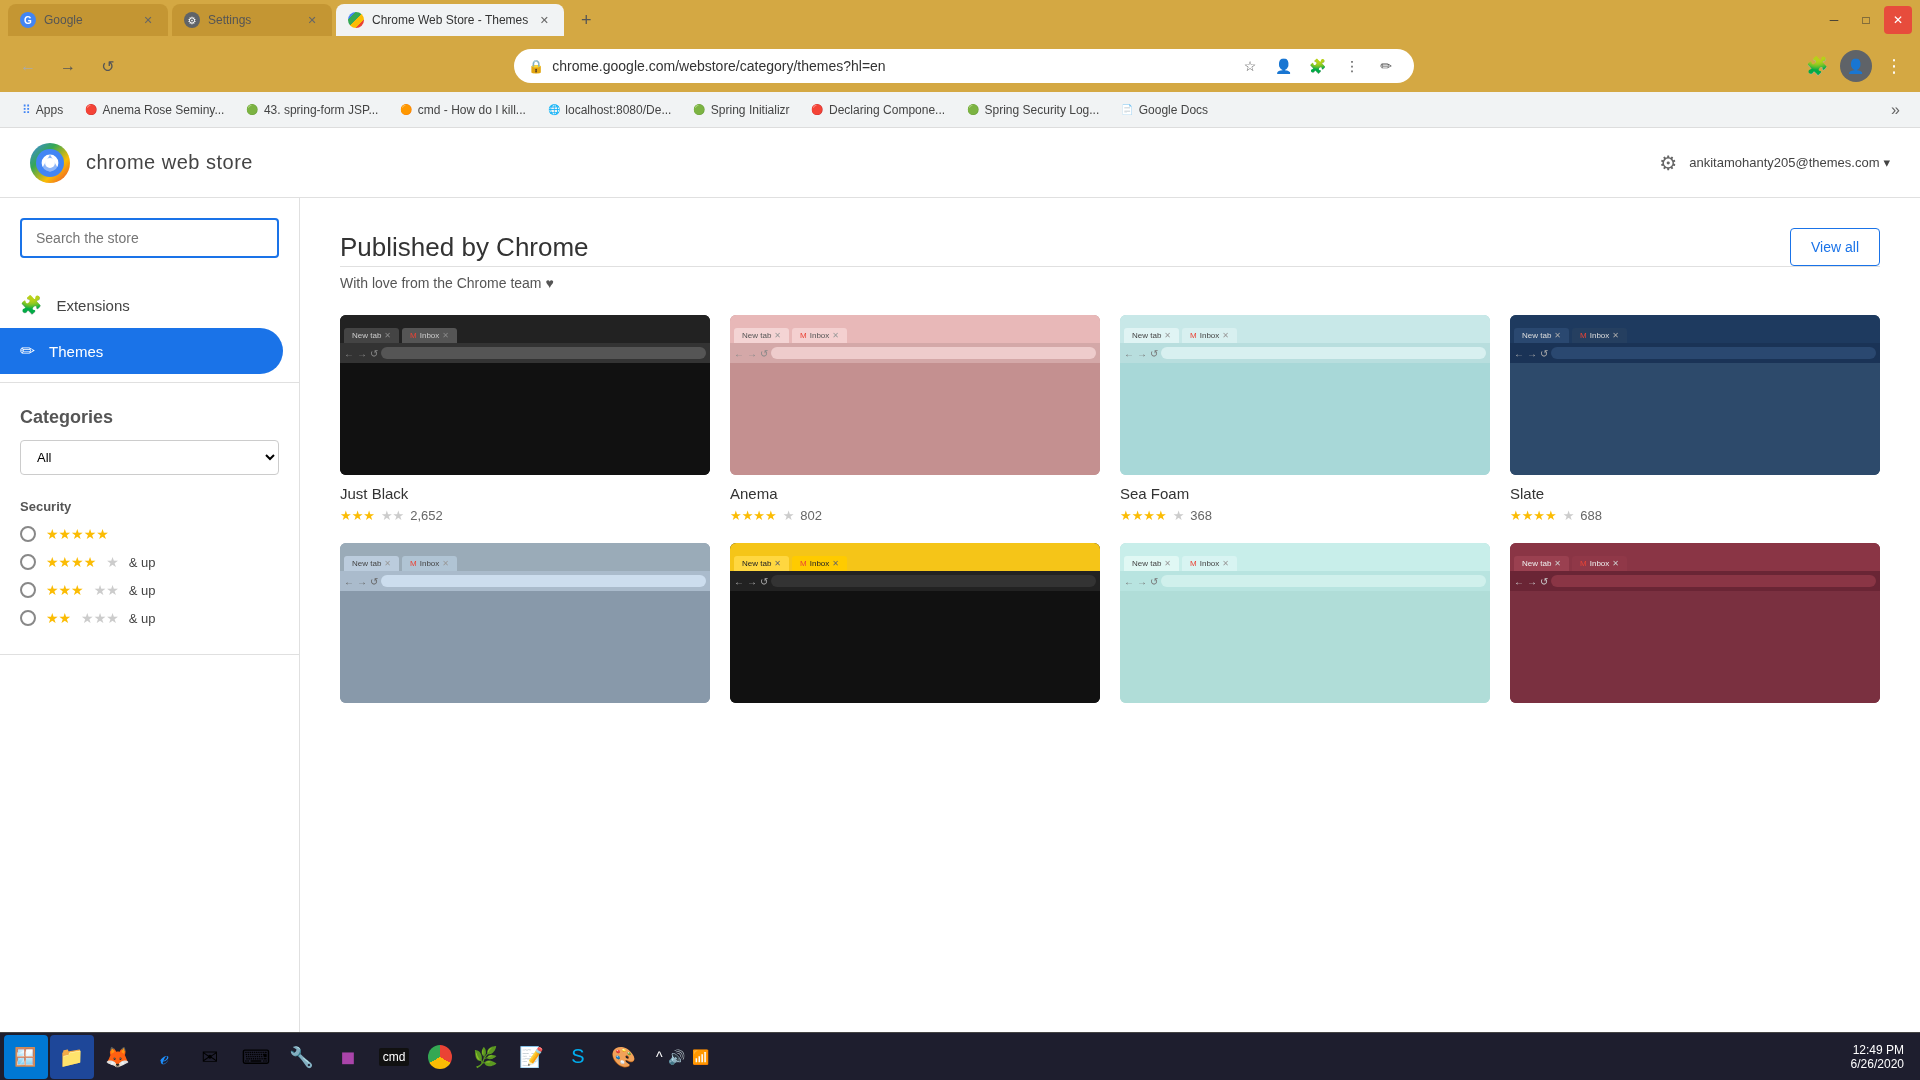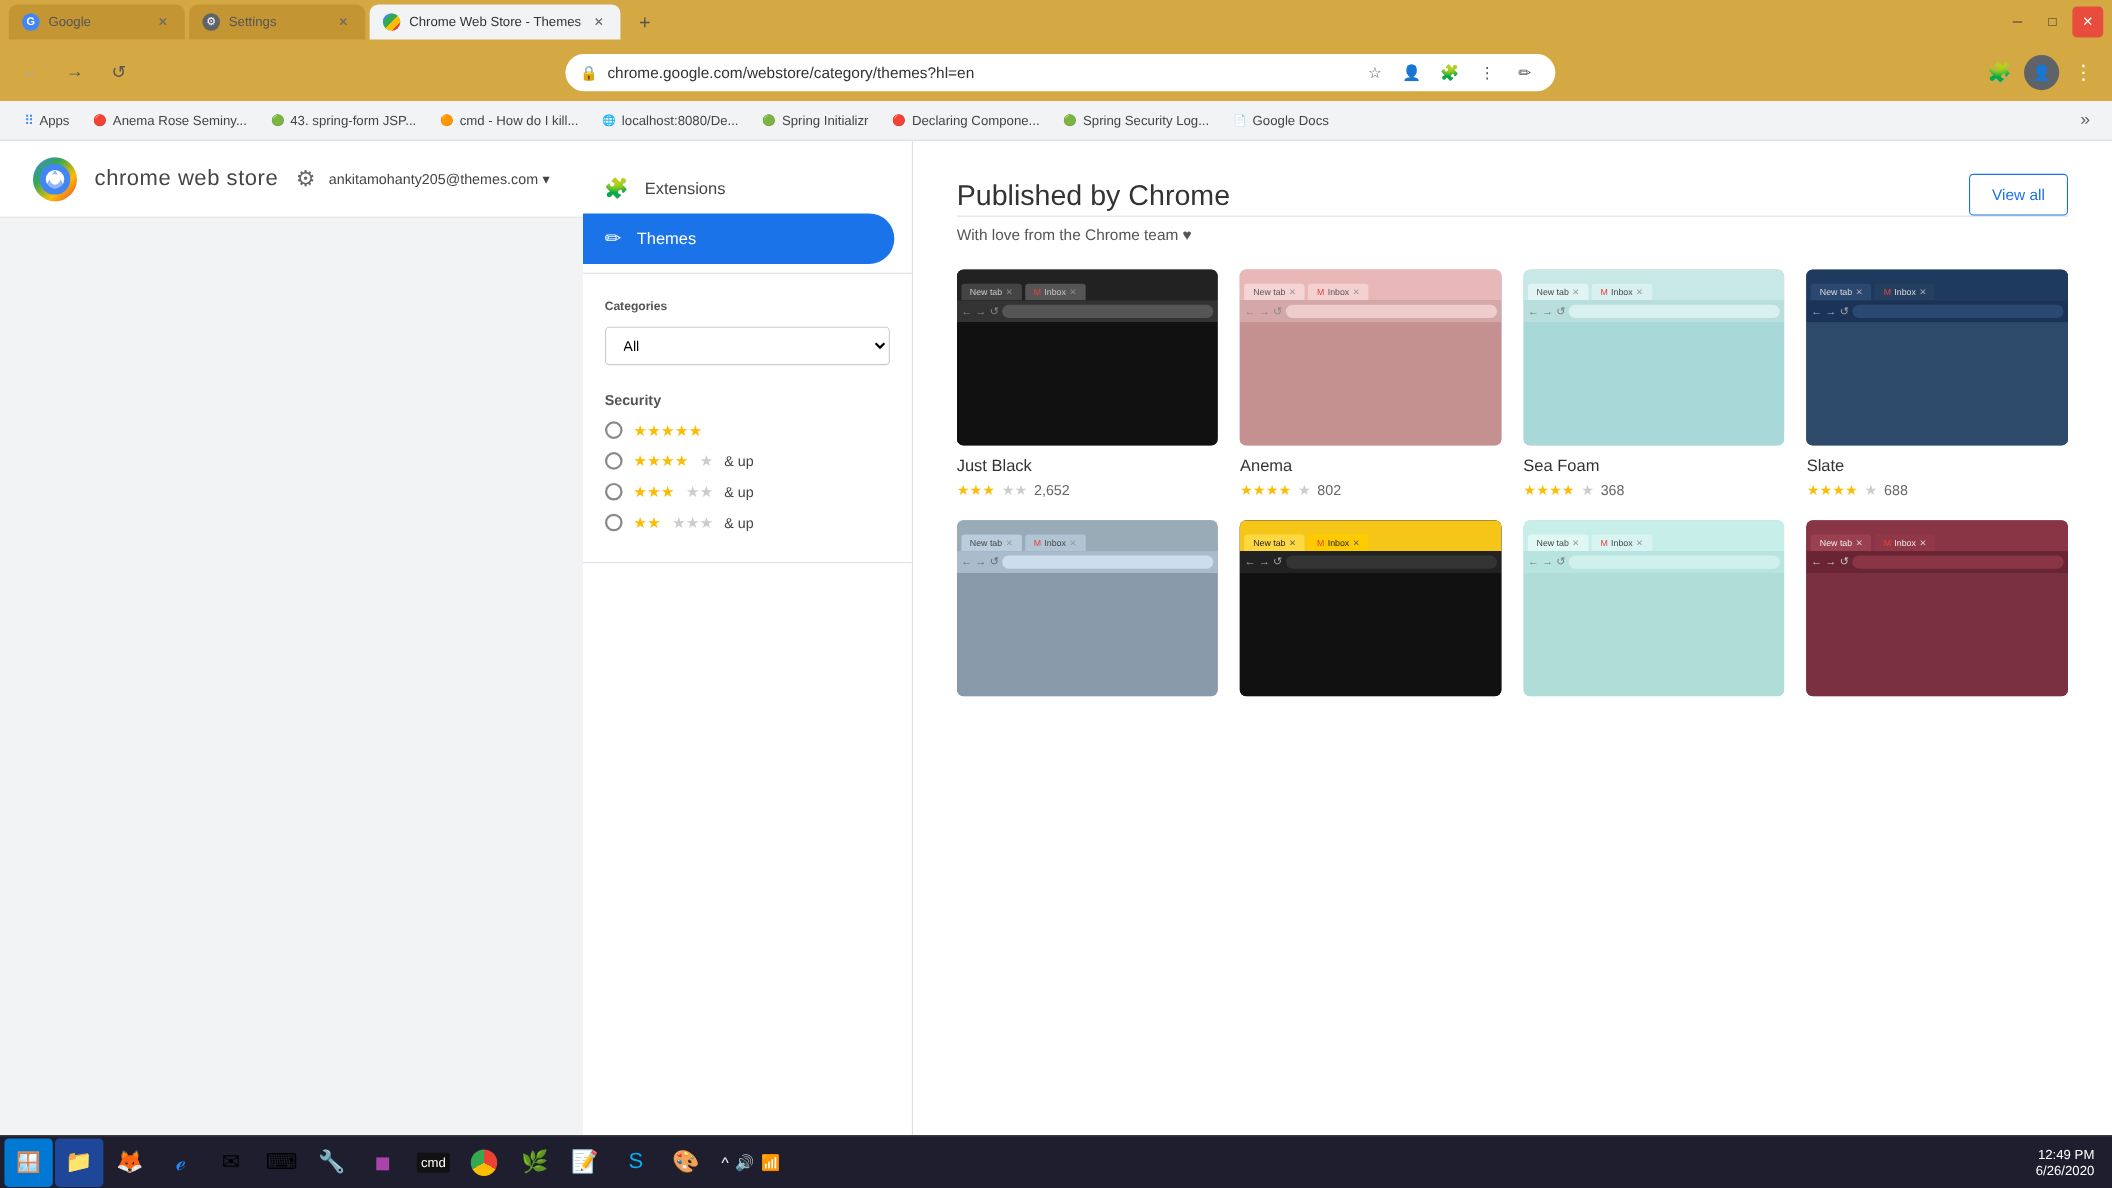--- a/index.html
+++ b/index.html
@@ -41,21 +41,21 @@
 
     
     .sidebar { width: 300px; min-width: 300px; background: white; padding: 20px 0; border-right: 1px solid #e0e0e0; display: flex; flex-direction: column; }
     .search-box { margin: 0 20px 24px; border: 2px solid #1a73e8; border-radius: 4px; padding: 10px 14px; font-size: 14px; color: #333; outline: none; }
     .sidebar-divider { height: 1px; background: #e0e0e0; margin: 8px 0; }
     .sidebar-item { display: flex; align-items: center; gap: 14px; padding: 12px 20px; cursor: pointer; font-size: 15px; color: #444; border-radius: 0 24px 24px 0; margin-right: 16px; }
     .sidebar-item.active { background: #1a73e8; color: white; }
     .sidebar-item .icon { font-size: 18px; }
 
     .categories-section { padding: 16px 20px 8px; }
-    .categories-title { font-size: 11px; font-weight: 600; color: #555; margin-bottom: 12px; }
+    .categories-title { font-size: 18px; font-weight: 600; color: #555; margin-bottom: 12px; }
     .categories-select { width: 100%; padding: 8px 12px; border: 1px solid #ccc; border-radius: 4px; font-size: 13px; background: white; cursor: pointer; }
 
     .ratings-section { padding: 16px 20px 8px; }
     .ratings-title { font-size: 13px; font-weight: 600; color: #555; margin-bottom: 12px; }
     .rating-option { display: flex; align-items: center; gap: 10px; margin-bottom: 12px; cursor: pointer; }
     .rating-radio { width: 16px; height: 16px; border-radius: 50%; border: 2px solid #888; flex-shrink: 0; }
     .stars { color: #fbbc04; font-size: 14px; }
     .stars-gray { color: #ccc; font-size: 14px; }
     .rating-label { font-size: 13px; color: #444; }
 
@@ -90,21 +90,21 @@
     .cws-user { font-size: 13px; color: #444; cursor: pointer; display: flex; align-items: center; gap: 4px; }
 
     
     .taskbar { height: 48px; background: #1e1e2e; display: flex; align-items: center; padding: 0 4px; border-top: 1px solid #444; gap: 2px; position: fixed; bottom: 0; left: 0; width: 1920px; z-index: 999; }
     .taskbar-btn { width: 44px; height: 44px; display: flex; align-items: center; justify-content: center; border-radius: 4px; cursor: pointer; font-size: 20px; }
     .taskbar-start { background: #0078d4; border-radius: 4px; }
     .taskbar-clock { margin-left: auto; color: white; font-size: 12px; text-align: right; padding: 0 12px; }
     .taskbar-sys { display: flex; align-items: center; gap: 6px; color: white; padding: 0 8px; }
     .taskbar-sys-icon { font-size: 14px; }
 
-    .page-wrapper { display: flex; flex-direction: row; flex: 1; overflow: hidden; }
+    .page-wrapper { display: flex; flex-direction: column; flex: 1; overflow: hidden; }
   </style>
 </head>
 <body>
 
 <div class="browser-frame">
 
   <div class="title-bar">
     <div class="tab inactive">
       <div class="tab-favicon" style="background:#4285f4; display:flex;align-items:center;justify-content:center;color:white;font-size:10px;font-weight:bold;">G</div>
       <span class="tab-label">Google</span>
@@ -205,20 +205,21 @@
         <span class="cws-user">
           <span>ankitamohanty205@themes.com</span>
           <span>▾</span>
         </span>
       </div>
     </div>
 
     <div class="content-area">
 
       <div class="sidebar">
+        <input type="text" class="search-box" placeholder="Search the store" style="">
 
         <div class="sidebar-item">
           <span class="icon">🧩</span>
           <span>Extensions</span>
         </div>
 
         <div class="sidebar-item active">
           <span class="icon">✏</span>
           <span>Themes</span>
         </div>

